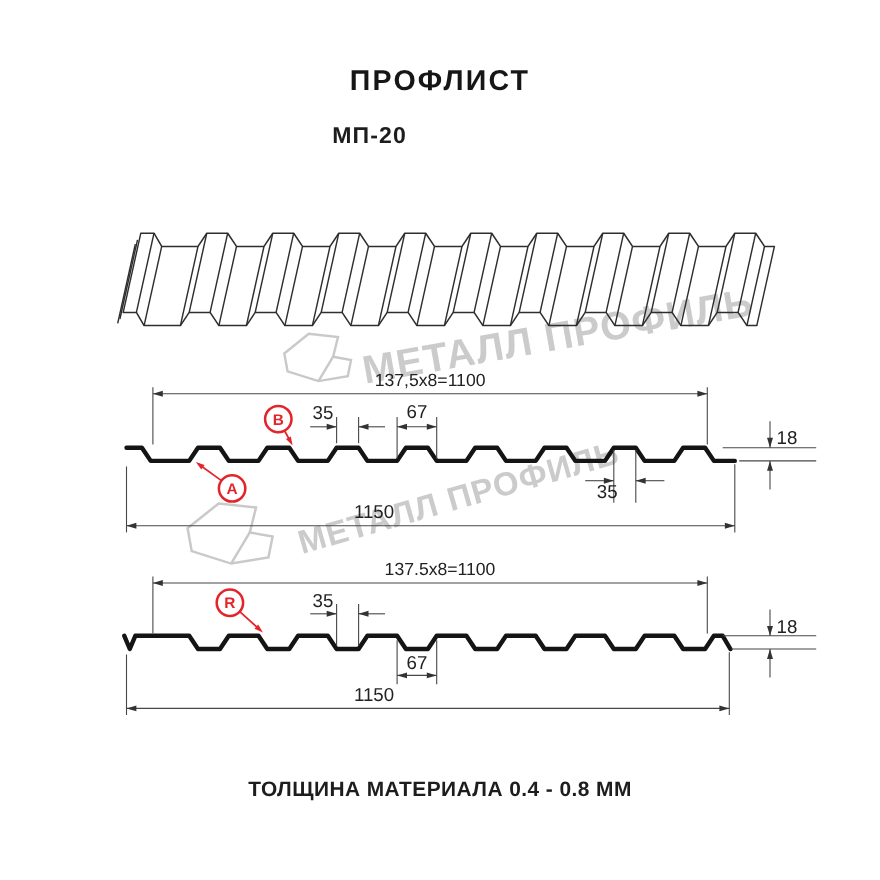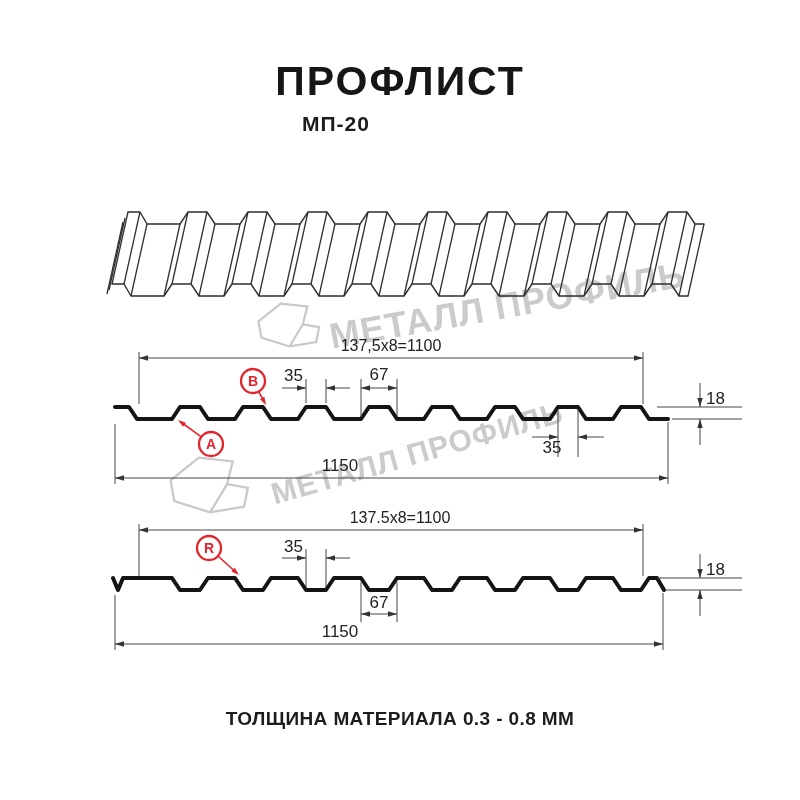--- a/index.html
+++ b/index.html
@@ -1,19 +1,19 @@
 <!DOCTYPE html>
 <html><head>
 <meta charset="utf-8">
 <style>
   html,body{margin:0;padding:0;background:#ffffff;}
   #page{position:relative;width:800px;height:800px;background:#fff;overflow:hidden;
         font-family:"Liberation Sans",sans-serif;}
   .title{position:absolute;left:0;top:58px;width:800px;text-align:center;
-         font-size:41px;font-weight:800;letter-spacing:2px;color:#161616;}
+         font-size:26px;font-weight:800;letter-spacing:2px;color:#161616;}
   .subtitle{position:absolute;left:0;top:112px;width:672px;text-align:center;
             font-size:21px;font-weight:600;letter-spacing:1px;color:#1d1d1d;}
   .footer{position:absolute;left:0;top:708px;width:800px;text-align:center;
           font-size:19px;font-weight:600;letter-spacing:0.4px;color:#1d1d1d;}
   .wm-text{position:absolute;color:#c9c9c9;font-weight:700;white-space:nowrap;
            transform-origin:left center;opacity:0.95;}
   #wm-text-a{left:330px;top:316px;font-size:36px;letter-spacing:1px;transform:rotate(-10deg);}
   #wm-text-b{left:272px;top:478px;font-size:30px;letter-spacing:1px;transform:rotate(-16deg);}
   .wm-logo{position:absolute;}
   #wm-logo-a{left:254px;top:298px;}
@@ -174,15 +174,15 @@
         <line x1="217.919529754966" y1="556.0275767794694" x2="236.7701175612585" y2="572.9931058051327" stroke="#E3242B" stroke-width="1.6"></line>
         <polygon points="239,575 234.7260586590788,567.7900467814025 231.38123500096654,571.5065175126383" fill="#E3242B"></polygon>
         <circle cx="209" cy="548" r="12" fill="none" stroke="#E3242B" stroke-width="2.3"></circle>
         <text x="209" y="553" text-anchor="middle" font-size="14" fill="#E3242B" font-family="&quot;Liberation Sans&quot;,sans-serif" font-weight="700">R</text>
       </g>
     </svg>
 
   <div class="txt-layer">
     <div class="title">ПРОФЛИСТ</div>
     <div class="subtitle">МП-20</div>
-    <div class="footer">ТОЛЩИНА МАТЕРИАЛА 0.3 - 0.8 ММ</div>
+    <div class="footer">ТОЛЩИНА МАТЕРИАЛА 0.4 - 0.8 ММ</div>
   </div>
 </div>
 
 </body></html>

